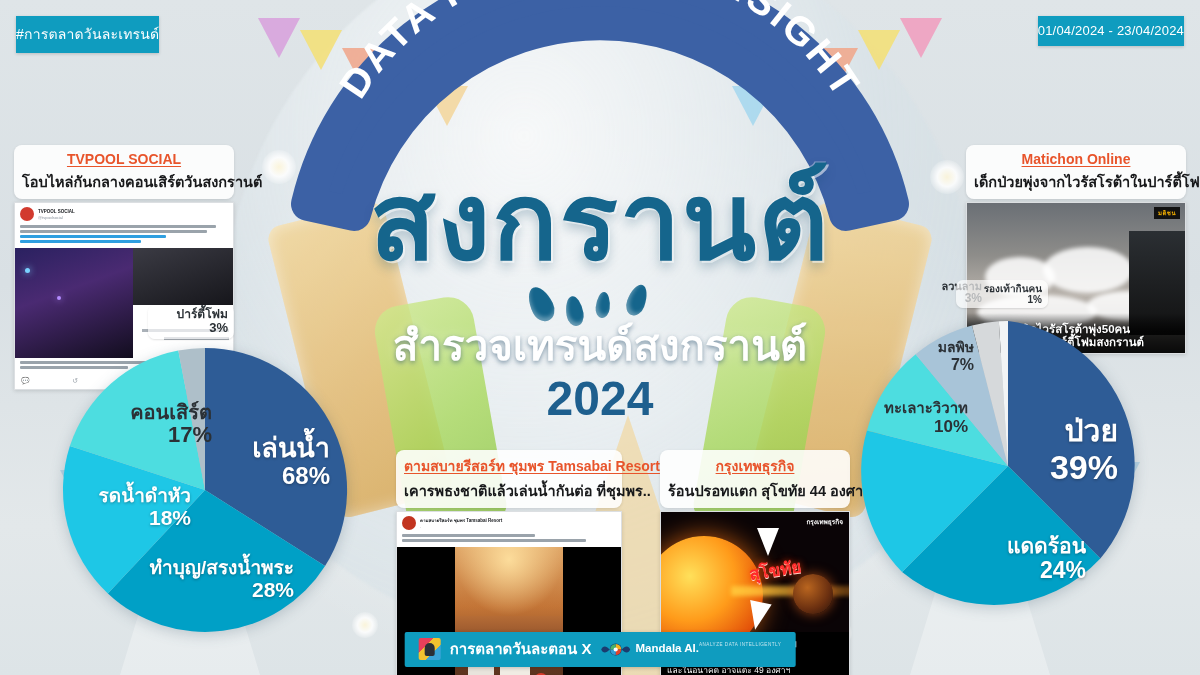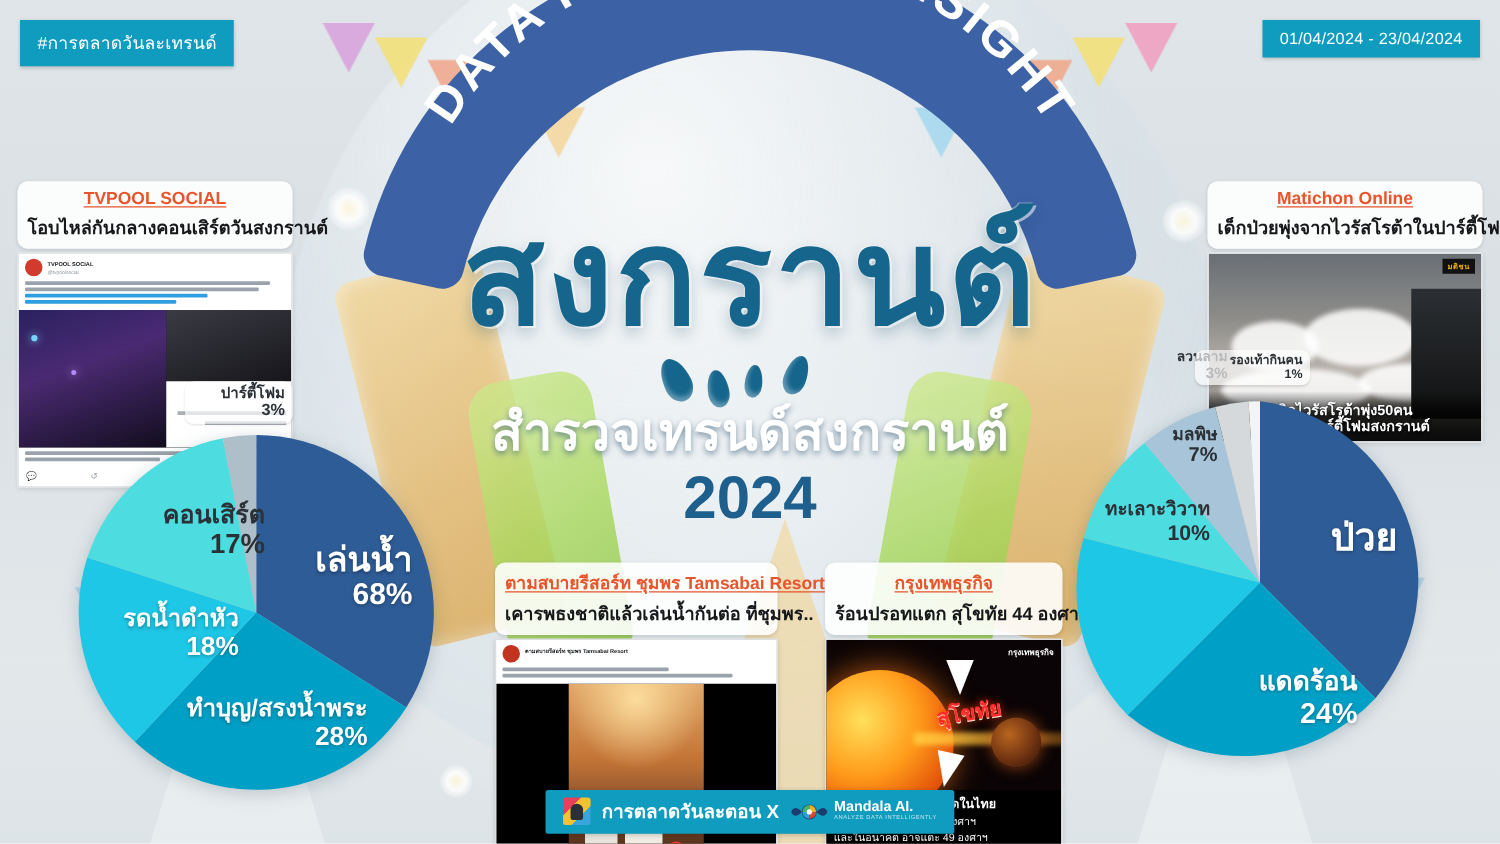--- a/index.html
+++ b/index.html
@@ -64,21 +64,21 @@
     opacity: .85;
   }
 
   
   .chip {
     position: absolute;
     background: #0f9cbf;
     color: #ffffff;
     font-size: 14px;
     letter-spacing: .2px;
-    padding: 7px 14px 8px;
+    padding: 7px 0 8px;
     white-space: nowrap;
     box-shadow: 0 1px 3px rgba(0,0,0,.18);
   }
   #hashtag-chip { left: 16px; top: 16px; }
   #date-chip { right: 16px; top: 16px; font-size: 13px; margin-left: 46px; }
 
   
   #arc-banner {
     position: absolute; left: 50%; top: 28px;
     width: 620px; height: 190px; transform: translateX(-50%);
@@ -271,21 +271,21 @@
     position: relative; overflow: hidden; flex: 0 0 auto;
   }
   #footer-logo::after {
     content: ""; position: absolute; left: 6px; top: 5px;
     width: 10px; height: 13px; border-radius: 5px 5px 2px 2px;
     background: #2b2f36;
   }
   #footer-text { color: #fff; font-size: 15px; font-weight: bold; white-space: nowrap; }
   #mandala-block { display: flex; align-items: center; gap: 5px; }
   #mandala-emblem { width: 30px; height: 17px; flex: 0 0 auto; }
-  #mandala-names { display: flex; flex-direction: column; line-height: 1; }
+  #mandala-names { display: flex; flex-direction: row; line-height: 1; }
   #mandala-name { color: #fff; font-size: 11.5px; font-weight: bold; white-space: nowrap; }
   #mandala-tag { color: rgba(255,255,255,.75); font-size: 4.6px; letter-spacing: .5px; white-space: nowrap; }
 </style>
 </head>
 <body>
 
 <div id="stage">
 
   <div class="bg-layer">
     <div class="bigvase"></div>
@@ -509,20 +509,21 @@
 
       <path d="M100,100 L37.6,24.5 A98,98 0 0,1 75.7,5.1 Z" fill="#a8c4d8"></path>
 
       <path d="M100,100 L75.7,5.1 A98,98 0 0,1 93.8,2.2 Z" fill="#d6d9db"></path>
 
       <path d="M100,100 L93.8,2.2 A98,98 0 0,1 100,2 Z" fill="#f2f4f5"></path>
     </svg>
 
     <div class="slice-label" style="left:128px;top:96px;width:130px;font-size:30px;">
       <span class="nm">ป่วย</span>
+      <span class="pc" style="font-size:34px;">39%</span>
     </div>
     <div class="slice-label" style="left:86px;top:216px;width:140px;font-size:21px;">
       <span class="nm">แดดร้อน</span>
       <span class="pc" style="font-size:23px;">24%</span>
     </div>
     <div class="slice-label dark" style="left:-22px;top:82px;width:130px;font-size:15px;">
       <span class="nm">ทะเลาะวิวาท</span>
       <span class="pc" style="font-size:17px;">10%</span>
     </div>
     <div class="slice-label dark" style="left:24px;top:22px;width:90px;font-size:14px;">

